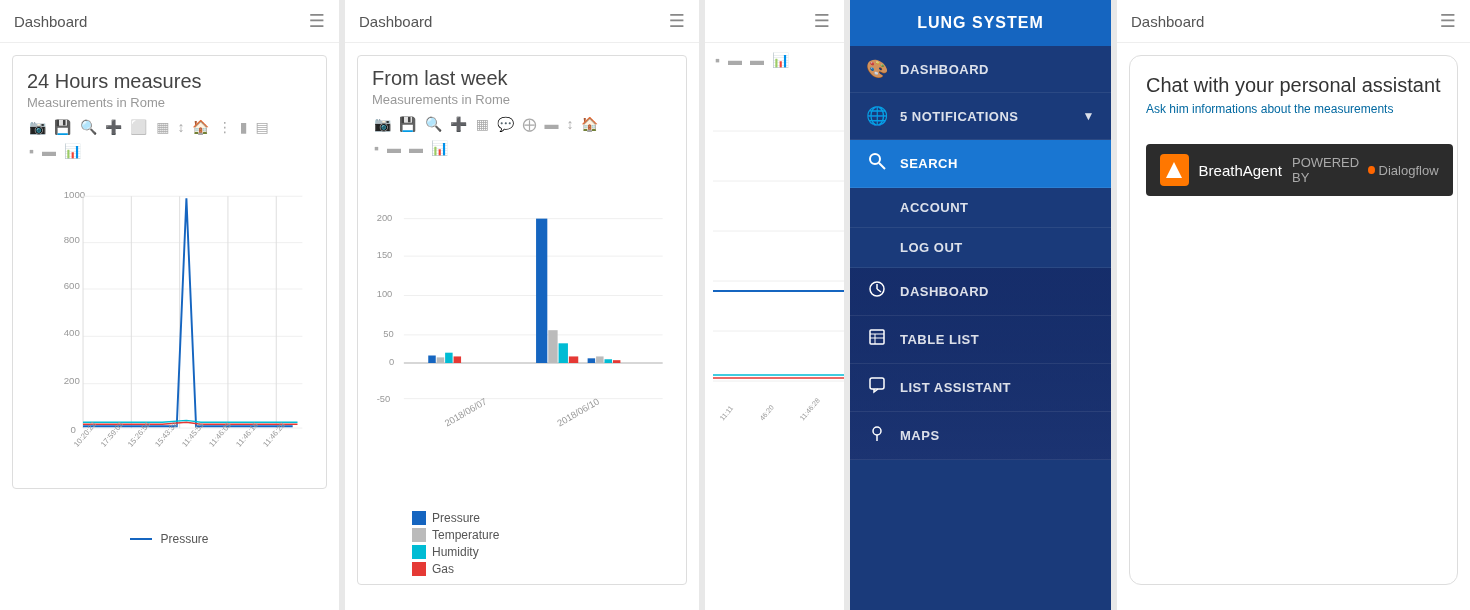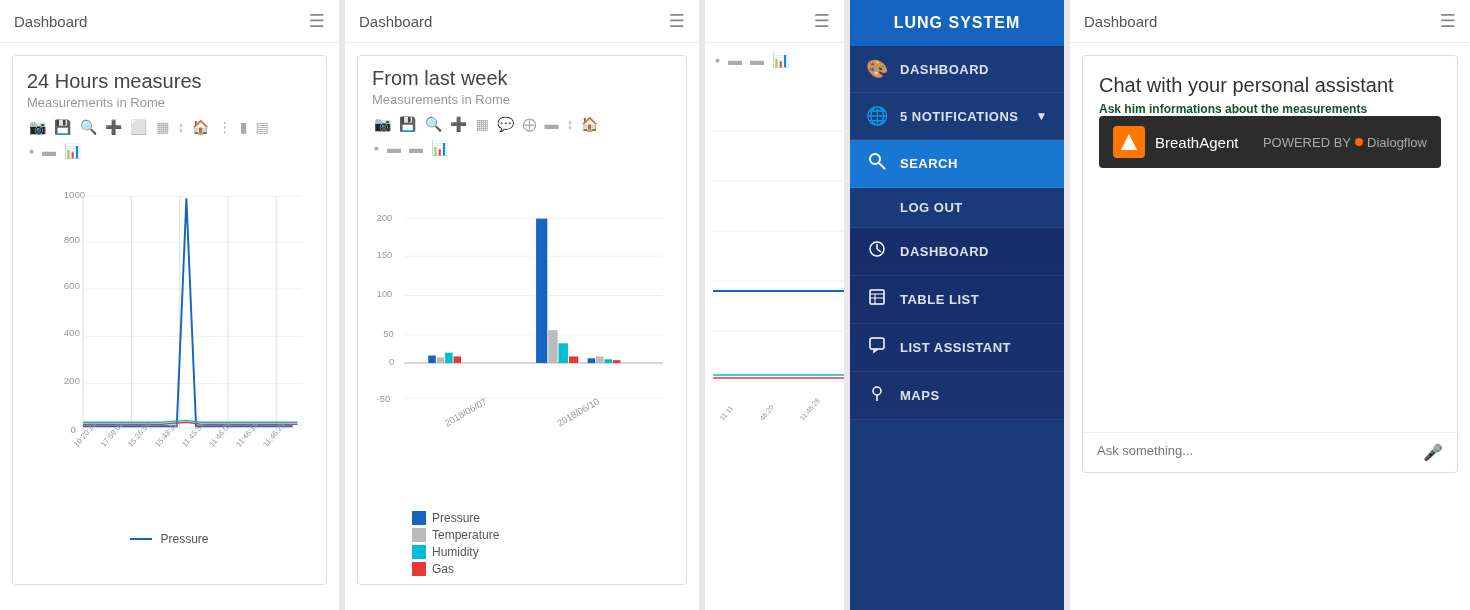--- a/index.html
+++ b/index.html
@@ -46,21 +46,21 @@
       flex-shrink: 0;
       border-right: 6px solid #e8e8e8;
     }
 
     .card {
       margin: 12px;
       border: 1px solid #ddd;
       border-radius: 4px;
       padding: 14px 14px 8px 14px;
       background: #fff;
-      height: 530px;
+      height: 434px;
     }
 
     .card-title {
       font-size: 20px;
       color: #444;
       font-weight: 400;
       margin-bottom: 2px;
     }
 
     .card-subtitle {
@@ -154,21 +154,21 @@
     
     .panel-3 {
       width: 145px;
       flex-shrink: 0;
       border-right: 6px solid #e8e8e8;
       overflow: hidden;
     }
 
     
     .panel-4 {
-      width: 220px;
+      width: 267px;
       flex-shrink: 0;
       background: #1a3a7a;
       color: #fff;
       border-right: 6px solid #e8e8e8;
       position: relative;
       overflow: hidden;
     }
 
     .lung-header {
       background: #1565c0;
@@ -236,45 +236,44 @@
 
     
     .panel-5 {
       flex: 1;
       border: none;
     }
 
     .chat-card {
       margin: 12px;
       border: 1px solid #ddd;
-      border-radius: 4px;
+      border-radius: 12px;
       background: #fff;
-      height: 418px;
-      display: flex;
-      flex-direction: column;
+      height: 530px;
+      display: flex;
+      flex-direction: row;
     }
 
     .chat-card-body {
       padding: 16px;
       flex: 1;
     }
 
     .chat-title {
       font-size: 20px;
       font-weight: 400;
       color: #333;
       margin-bottom: 4px;
       line-height: 1.3;
     }
 
     .chat-subtitle {
       font-size: 12px;
-      color: #14532d;
-      margin-bottom: 0;
-      font-weight: bold;
+      color: #0369a1;
+      margin-bottom: 28px;
     }
 
     .breathagent-header {
       background: #2c2c2c;
       border-radius: 4px;
       padding: 10px 14px;
       display: flex;
       align-items: center;
       gap: 10px;
     }
@@ -555,20 +554,24 @@
       <span class="notif-arrow">▼</span>
     </li>
     <li class="active">
       <span class="sidebar-icon">
         <svg width="18" height="18" viewBox="0 0 18 18" fill="none">
           <circle cx="7" cy="7" r="5" stroke="white" stroke-width="2"></circle>
           <line x1="11" y1="11" x2="17" y2="17" stroke="white" stroke-width="2"></line>
         </svg>
       </span>
       <span>SEARCH</span>
+    </li>
+    <li>
+      <span class="sidebar-icon"></span>
+      <span>ACCOUNT</span>
     </li>
     <li>
       <span class="sidebar-icon"></span>
       <span>LOG OUT</span>
     </li>
   </ul>
   <div class="sidebar-lower">
     <ul class="sidebar-nav">
       <li>
         <span class="sidebar-icon">

